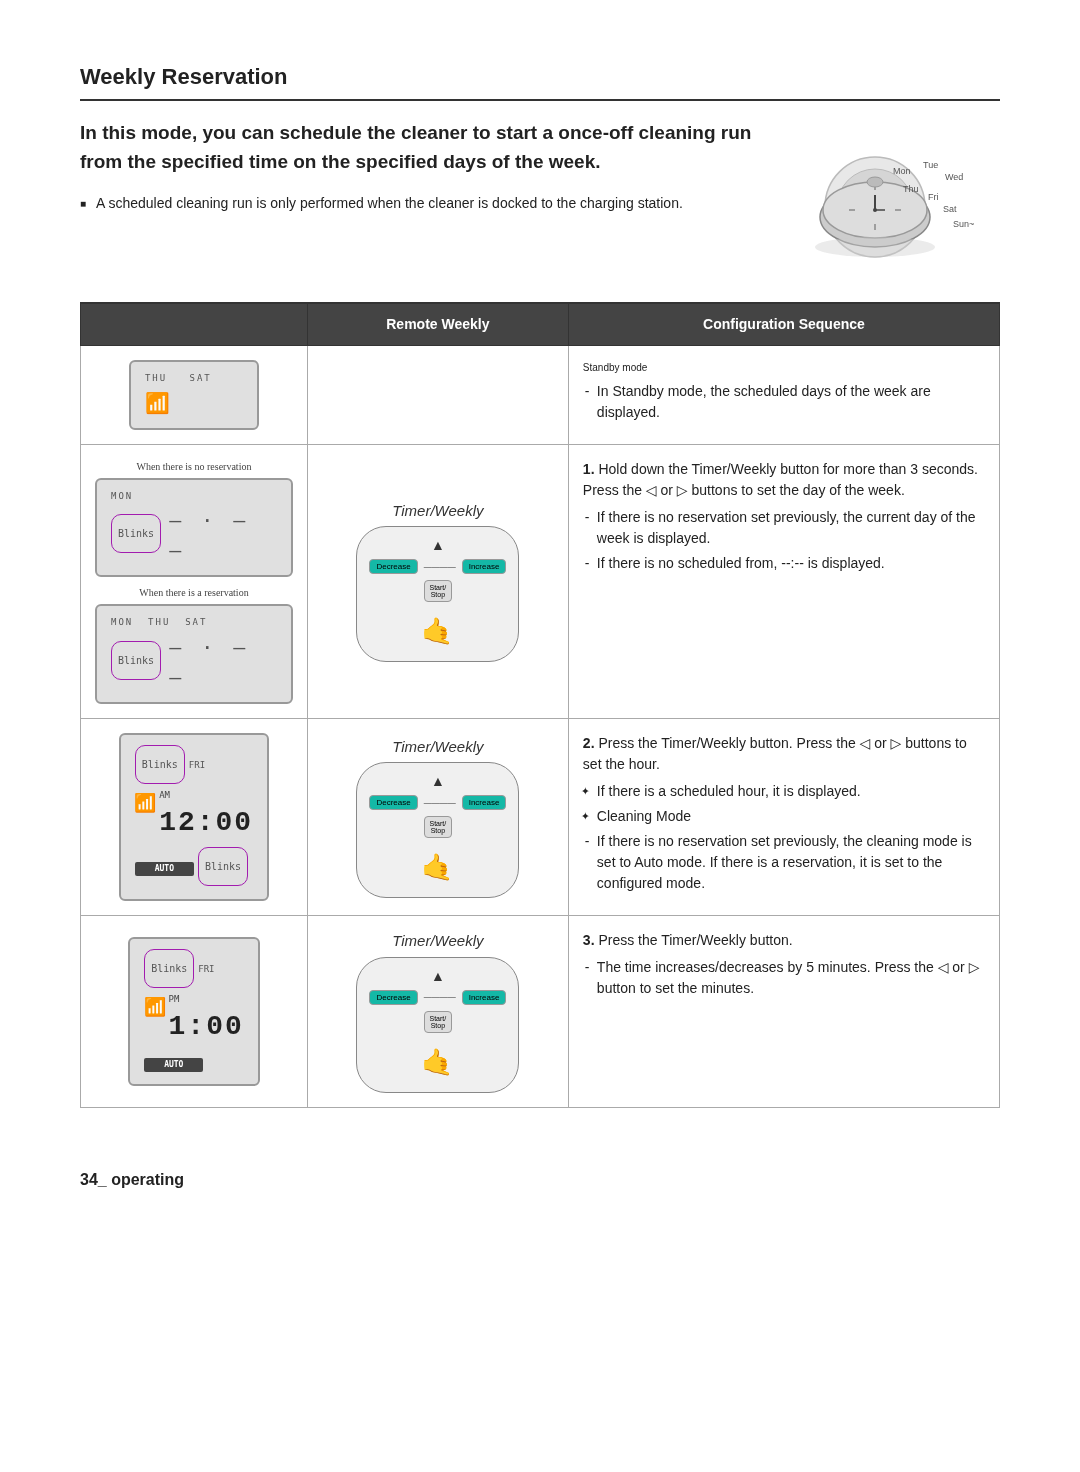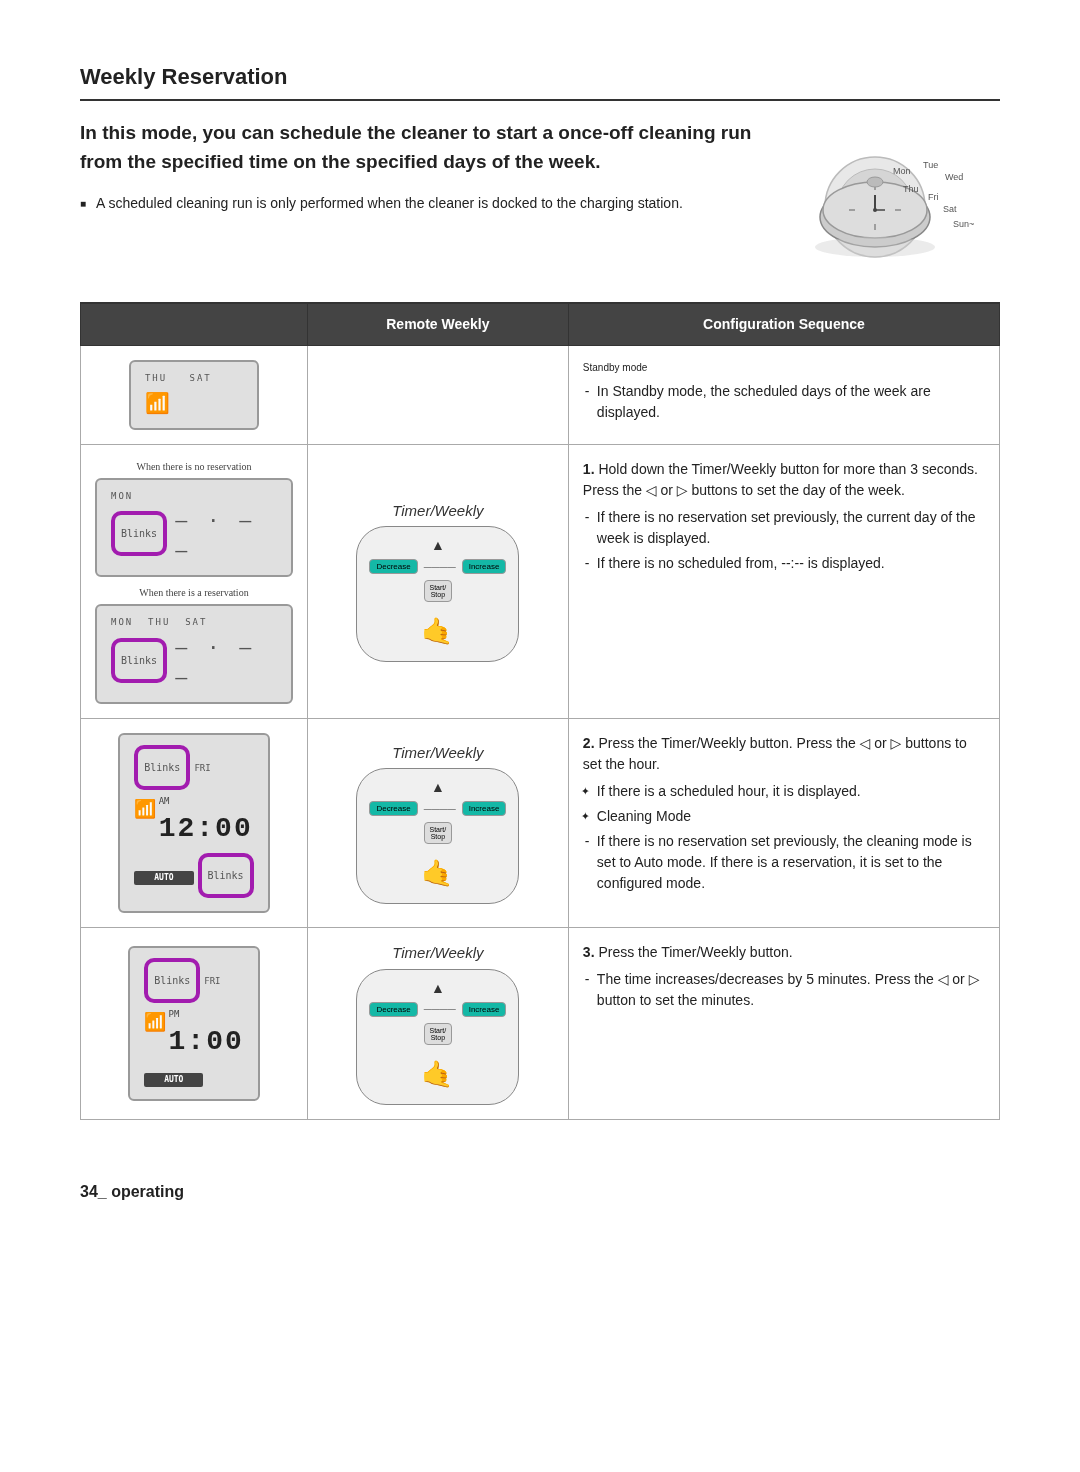--- a/index.html
+++ b/index.html
@@ -136,21 +136,21 @@
       font-size: 8px;
       font-weight: bold;
       padding: 1px 20px;
       border-radius: 2px;
       display: inline-block;
       margin-top: 2px;
     }
     .blinks-label {
       font-size: 10px;
       color: #555;
-      border: 4px solid #a21caf;
+      border: 1px solid #a21caf;
       border-radius: 10px;
       padding: 11px 6px;
       display: inline-block;
       margin-bottom: 3px;
     }
     .dash-dots {
       font-size: 20px;
       letter-spacing: 4px;
       color: #555;
       margin-left: 4px;

